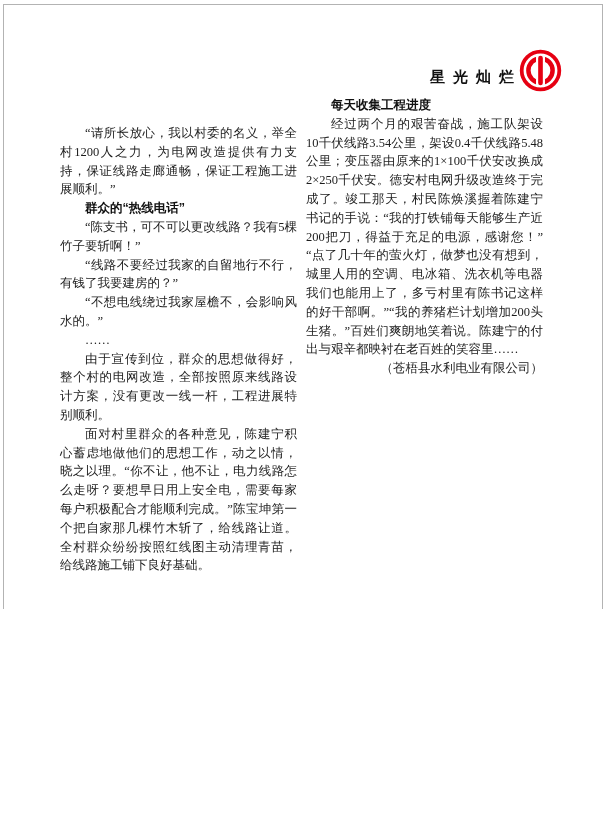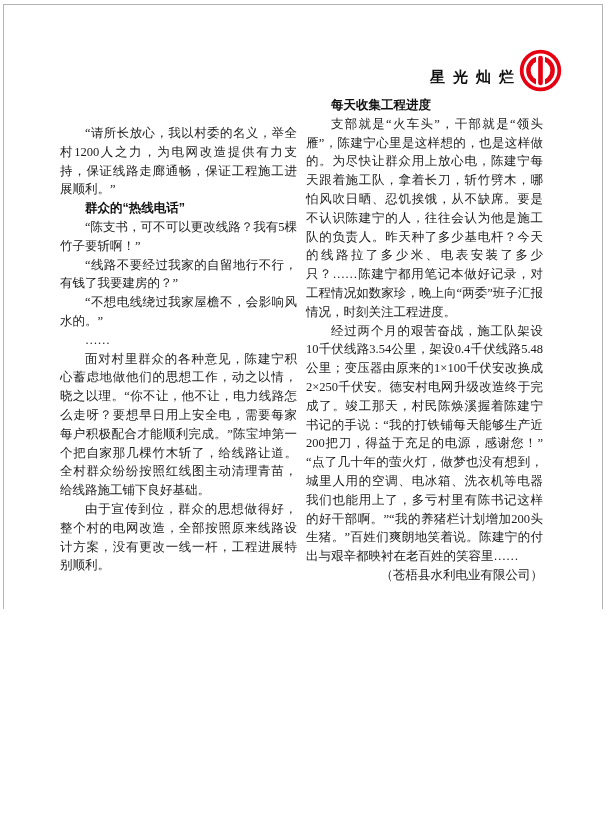--- a/index.html
+++ b/index.html
@@ -100,26 +100,25 @@
     <rect x="21.4" y="7.5" width="5.2" height="33" rx="2.6" fill="#e60012"></rect>
   </svg>
 
   <div class="col col-left">
     <p>“请所长放心，我以村委的名义，举全村1200人之力，为电网改造提供有力支持，保证线路走廊通畅，保证工程施工进展顺利。”</p>
     <h3 class="subhead">群众的“热线电话”</h3>
     <p>“陈支书，可不可以更改线路？我有5棵竹子要斩啊！”</p>
     <p>“线路不要经过我家的自留地行不行，有钱了我要建房的？”</p>
     <p>“不想电线绕过我家屋檐不，会影响风水的。”</p>
     <p>……</p>
+    <p>由于宣传到位，群众的思想做得好，整个村的电网改造，全部按照原来线路设计方案，没有更改一线一杆，工程进展特别顺利。</p>
     <p>面对村里群众的各种意见，陈建宁积心蓄虑地做他们的思想工作，动之以情，晓之以理。“你不让，他不让，电力线路怎么走呀？要想早日用上安全电，需要每家每户积极配合才能顺利完成。”陈宝坤第一个把自家那几棵竹木斩了，给线路让道。全村群众纷纷按照红线图主动清理青苗，给线路施工铺下良好基础。</p>
-    <p>由于宣传到位，群众的思想做得好，整个村的电网改造，全部按照原来线路设计方案，没有更改一线一杆，工程进展特别顺利。</p>
   </div>
 
   <div class="col col-right">
     <h3 class="subhead">每天收集工程进度</h3>
-    <p>支部就是“火车头”，干部就是“领头雁”，陈建宁心里是这样想的，也是这样做的。为尽快让群众用上放心电，陈建宁每天跟着施工队，拿着长刀，斩竹劈木，哪怕风吹日晒、忍饥挨饿，从不缺席。要是不认识陈建宁的人，往往会认为他是施工队的负责人。昨天种了多少基电杆？今天的线路拉了多少米、电表安装了多少只？……陈建宁都用笔记本做好记录，对工程情况如数家珍，晚上向“两委”班子汇报情况，时刻关注工程进度。</p>
     <p>经过两个月的艰苦奋战，施工队架设10千伏线路3.54公里，架设0.4千伏线路5.48公里；变压器由原来的1×100千伏安改换成2×250千伏安。德安村电网升级改造终于完成了。竣工那天，村民陈焕溪握着陈建宁书记的手说：“我的打铁铺每天能够生产近200把刀，得益于充足的电源，感谢您！”“点了几十年的萤火灯，做梦也没有想到，城里人用的空调、电冰箱、洗衣机等电器我们也能用上了，多亏村里有陈书记这样的好干部啊。”“我的养猪栏计划增加200头生猪。”百姓们爽朗地笑着说。陈建宁的付出与艰辛都映衬在老百姓的笑容里……</p>
     <p class="attribution">（苍梧县水利电业有限公司）</p>
   </div>
 
   <div class="page-number">9</div>
 
 </div>
 
 </body></html>

